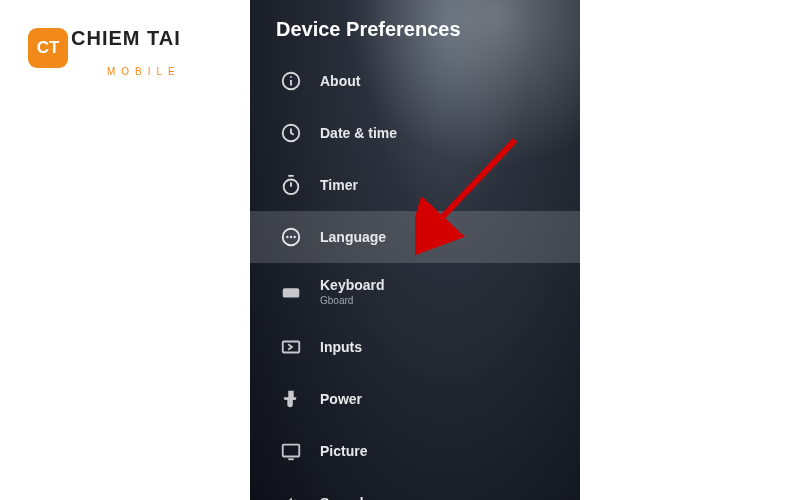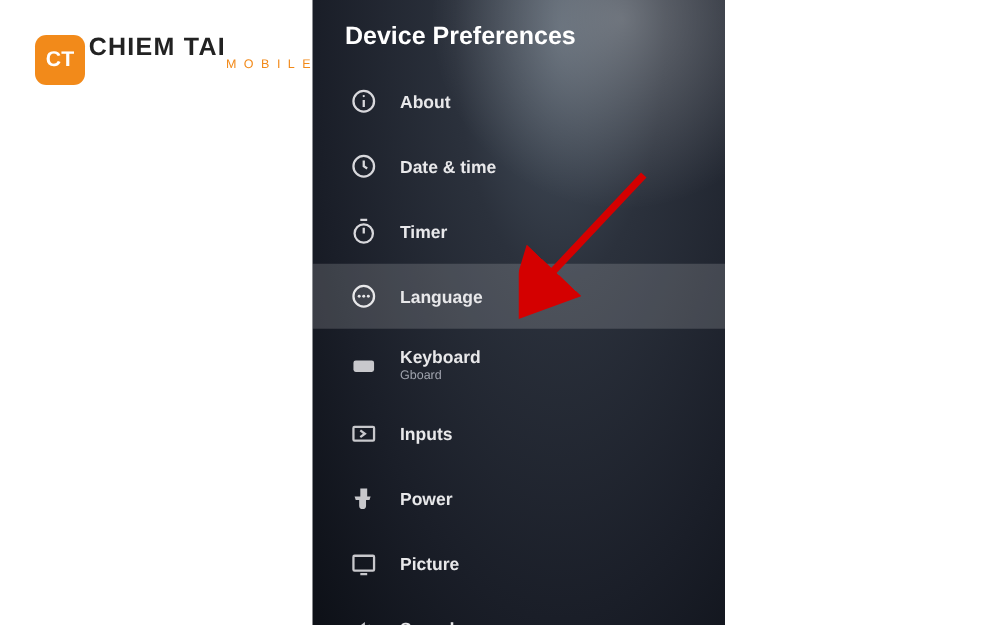--- a/index.html
+++ b/index.html
@@ -26,21 +26,21 @@
       border-radius: 9px;
       display: flex;
       align-items: center;
       justify-content: center;
       color: #fff;
       font-weight: bold;
       font-size: 17px;
     }
     .logo-text-stack {
       display: flex;
-      flex-direction: row;
+      flex-direction: column;
       line-height: 1;
     }
     .logo-main {
       font-weight: 800;
       color: #222;
       font-size: 20px;
       letter-spacing: 1px;
     }
     .logo-sub {
       font-size: 10px;

